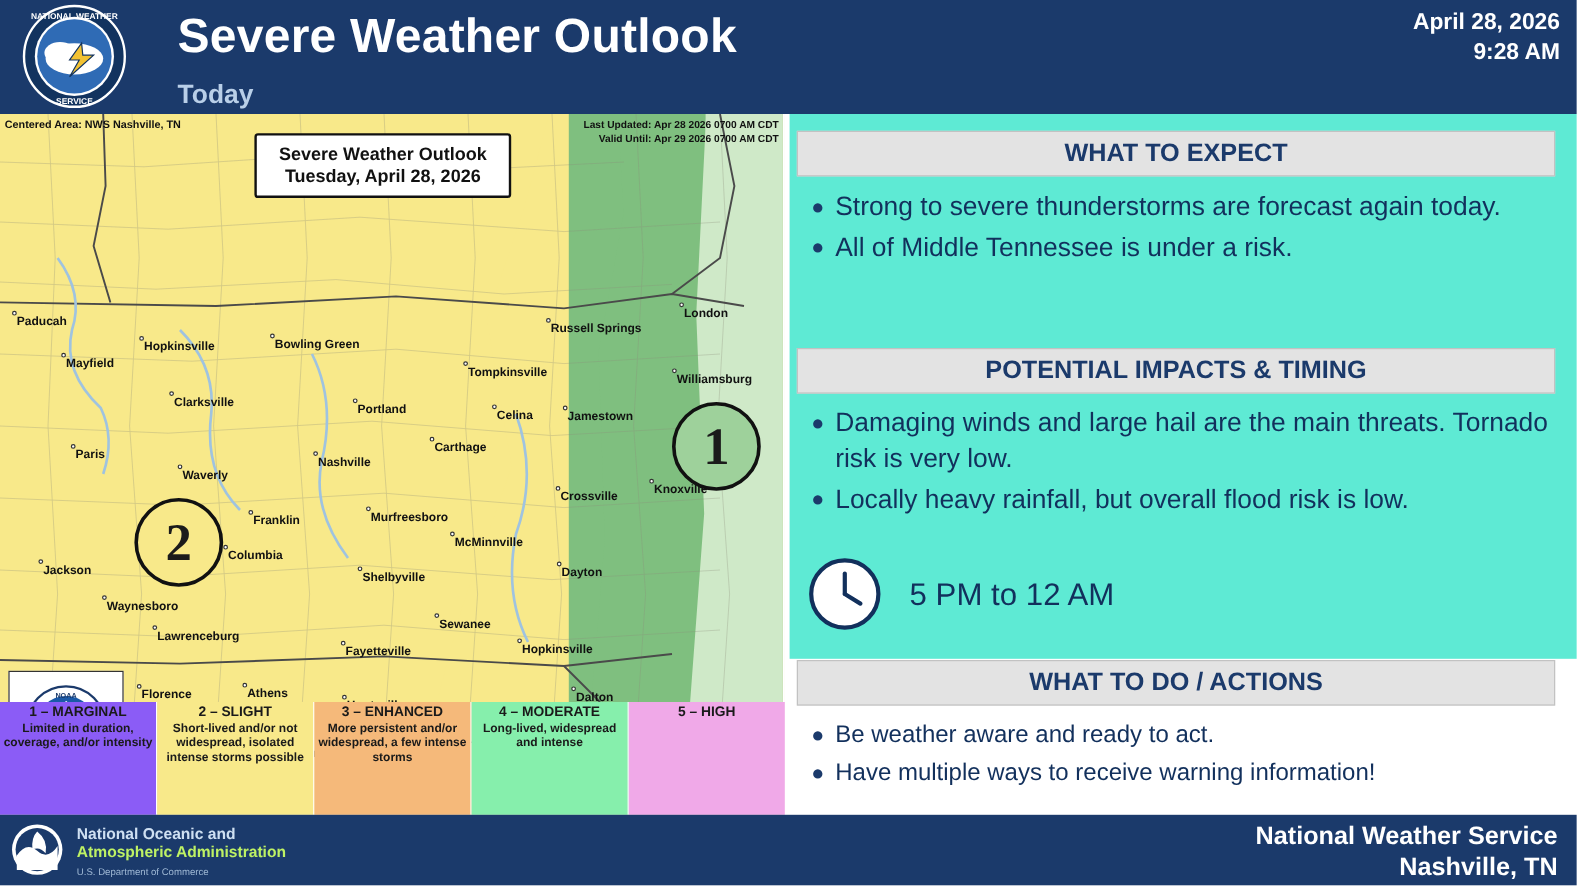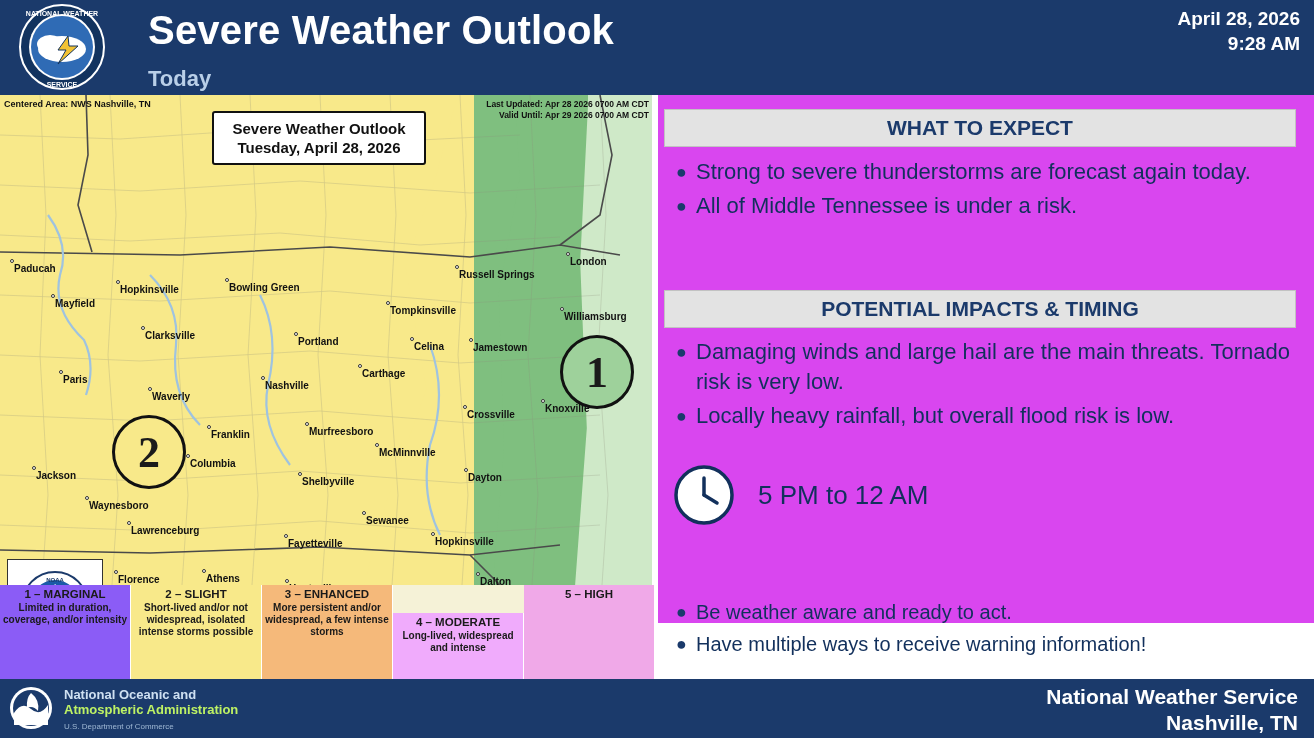--- a/index.html
+++ b/index.html
@@ -141,25 +141,25 @@
   .risk-col {
     flex: 1 1 0; border-right: 1px solid #ffffff; text-align: center;
     padding: 3px 3px 0 3px; overflow: hidden;
   }
   .risk-col:last-child { border-right: none; }
   .risk-col-title { font-size: 11.5px; font-weight: bold; color: #1a1a1a; margin-bottom: 2px; }
   .risk-col-desc { font-size: 10px; font-weight: bold; color: #1a1a1a; line-height: 12px; }
   .rc1 { background: #8b5cf6; }
   .rc2 { background: #f8e98a; }
   .rc3 { background: #f5b97a; }
-  .rc4 { background: #f0abfc; margin-top: 28px; }
+  .rc4 { background: #86efac; }
   .rc5 { background: #f0a9e8; }
 
   
-  .right { position: absolute; left: 658px; top: 95px; width: 656px; height: 528px; background: #d946ef; }
+  .right { position: absolute; left: 658px; top: 95px; width: 656px; height: 454px; background: #5eead4; }
 
   .section-head {
     position: absolute; left: 6px; width: 632px; height: 38px;
     background: #e3e3e3; border: 1px solid #c2c2c2;
     display: flex; align-items: center; justify-content: center;
     font-size: 21px; font-weight: bold; color: #1b3a6b;
   }
   .sh-expect { top: 14px; }
   .sh-impacts { top: 195px; }
   .sh-actions { top: 455px; }
@@ -464,20 +464,21 @@
 
     <div class="timing-row">
       <svg class="clock" viewBox="0 0 64 64" xmlns="http://www.w3.org/2000/svg">
         <circle cx="32" cy="32" r="28" fill="#ffffff" stroke="#12305c" stroke-width="3.5"></circle>
         <line x1="32" y1="32" x2="32" y2="15" stroke="#12305c" stroke-width="3.5" stroke-linecap="round"></line>
         <line x1="32" y1="32" x2="45" y2="40" stroke="#12305c" stroke-width="3.5" stroke-linecap="round"></line>
       </svg>
       <div class="timing-text">5 PM to 12 AM</div>
     </div>
 
+    <div class="section-head sh-actions">WHAT TO DO / ACTIONS</div>
     <div class="bullets small b-actions">
       <div class="bullet">
         <div class="dot">●</div>
         <div class="txt">Be weather aware and ready to act.</div>
       </div>
       <div class="bullet">
         <div class="dot">●</div>
         <div class="txt">Have multiple ways to receive warning information!</div>
       </div>
     </div>

